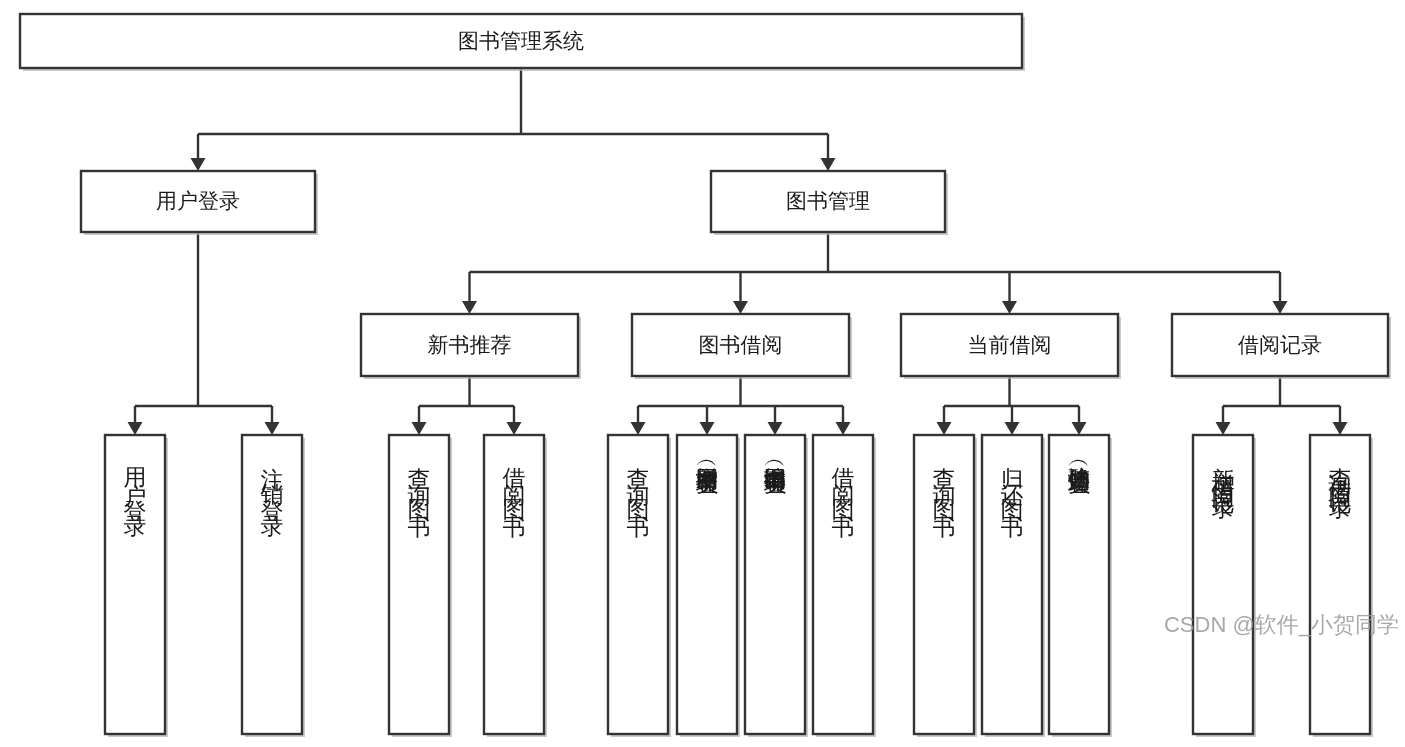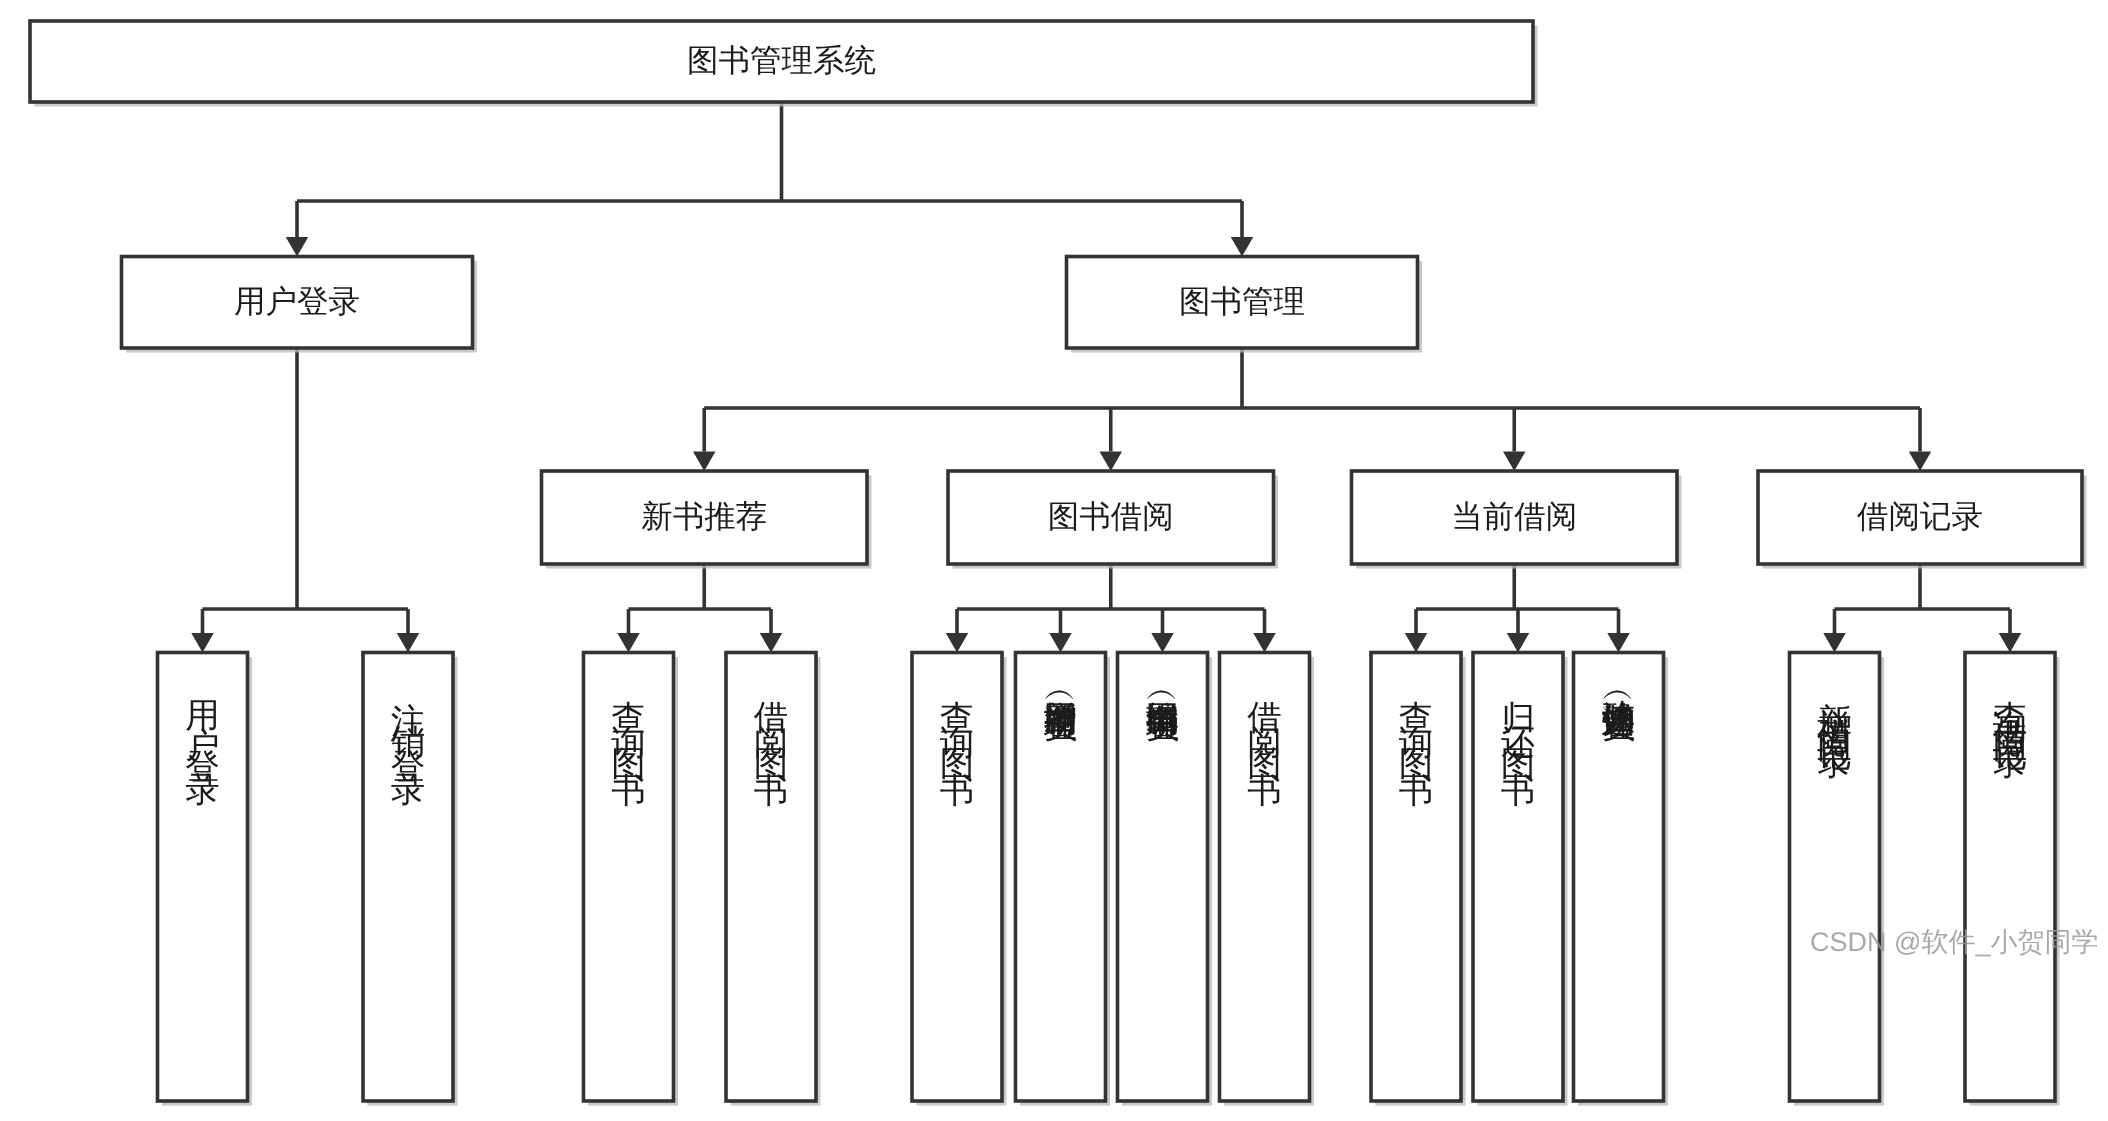--- a/index.html
+++ b/index.html
@@ -71,21 +71,21 @@
     line-height: 1.0;
     letter-spacing: 4px;
     color: #1b1b1b;
     white-space: nowrap;
   }
   #watermark {
     position: absolute;
     right: 6px;
     bottom: 4px;
     font-family: "Liberation Sans", "DejaVu Sans", sans-serif;
-    font-size: 18px;
+    font-size: 22px;
     color: #9a9a9a;
     opacity: 0.85;
     white-space: nowrap;
     pointer-events: none;
   }
 </style>
 </head>
 <body>
 
 <div id="diagram-root">

